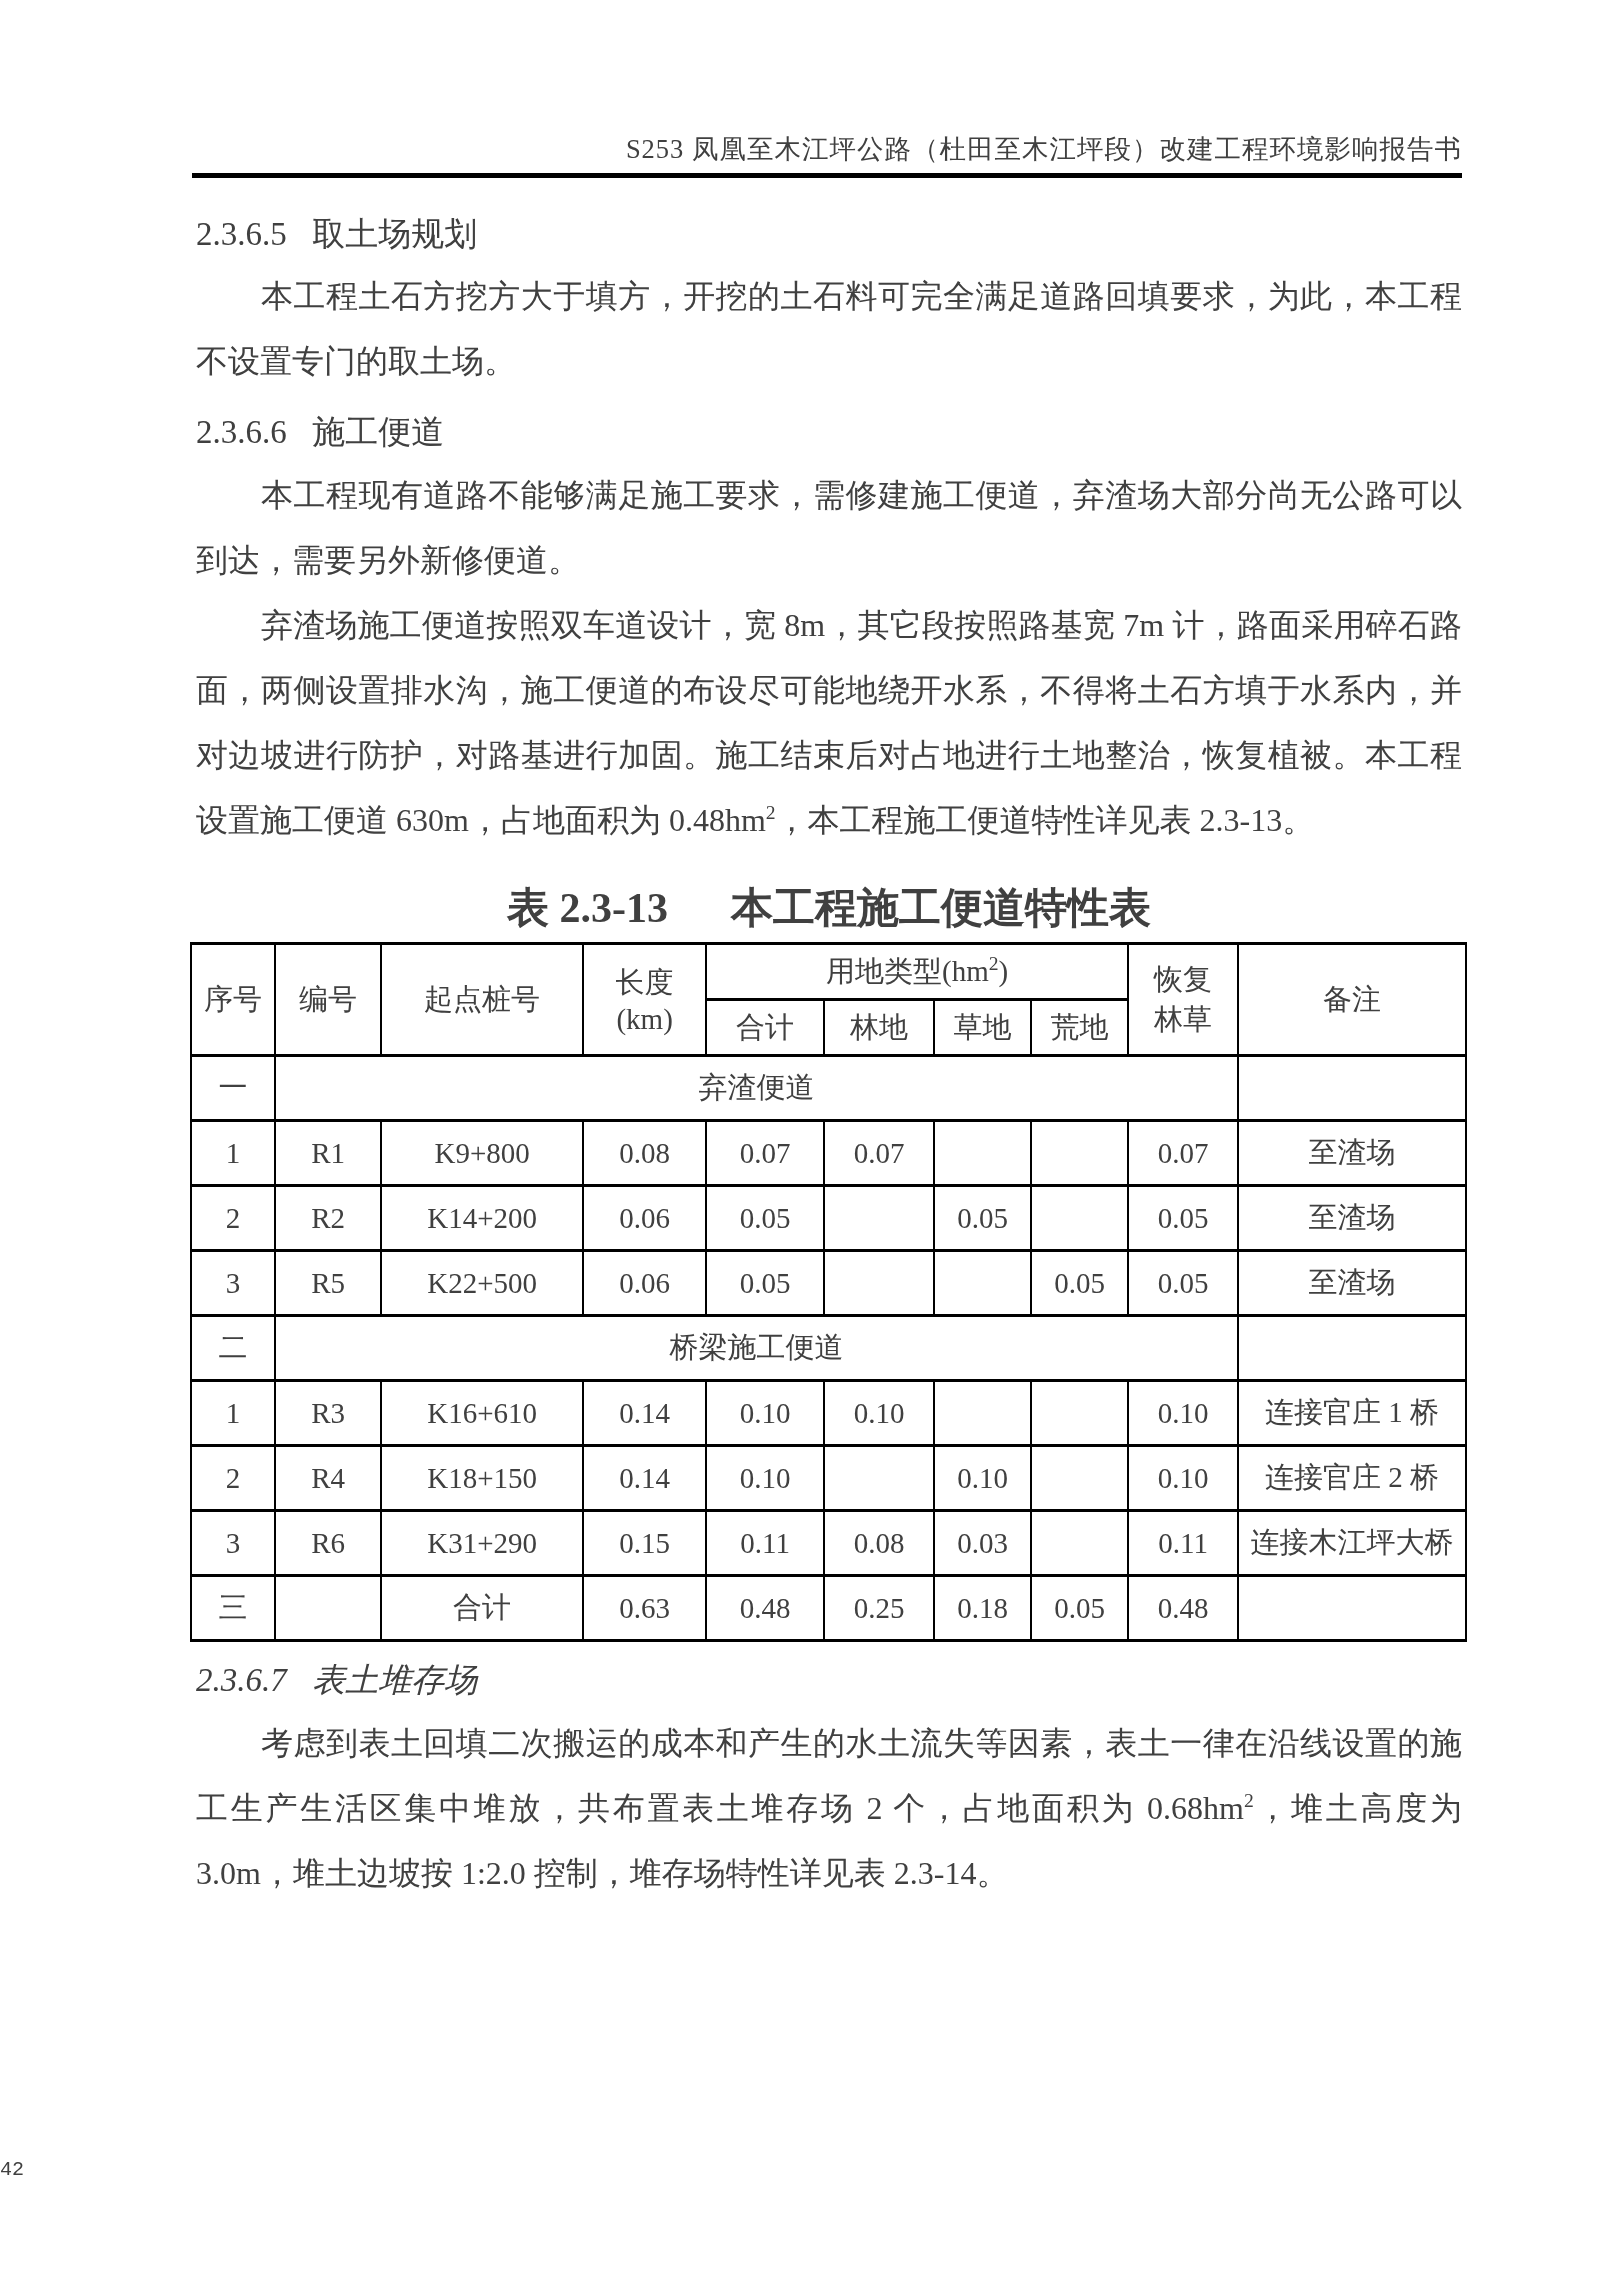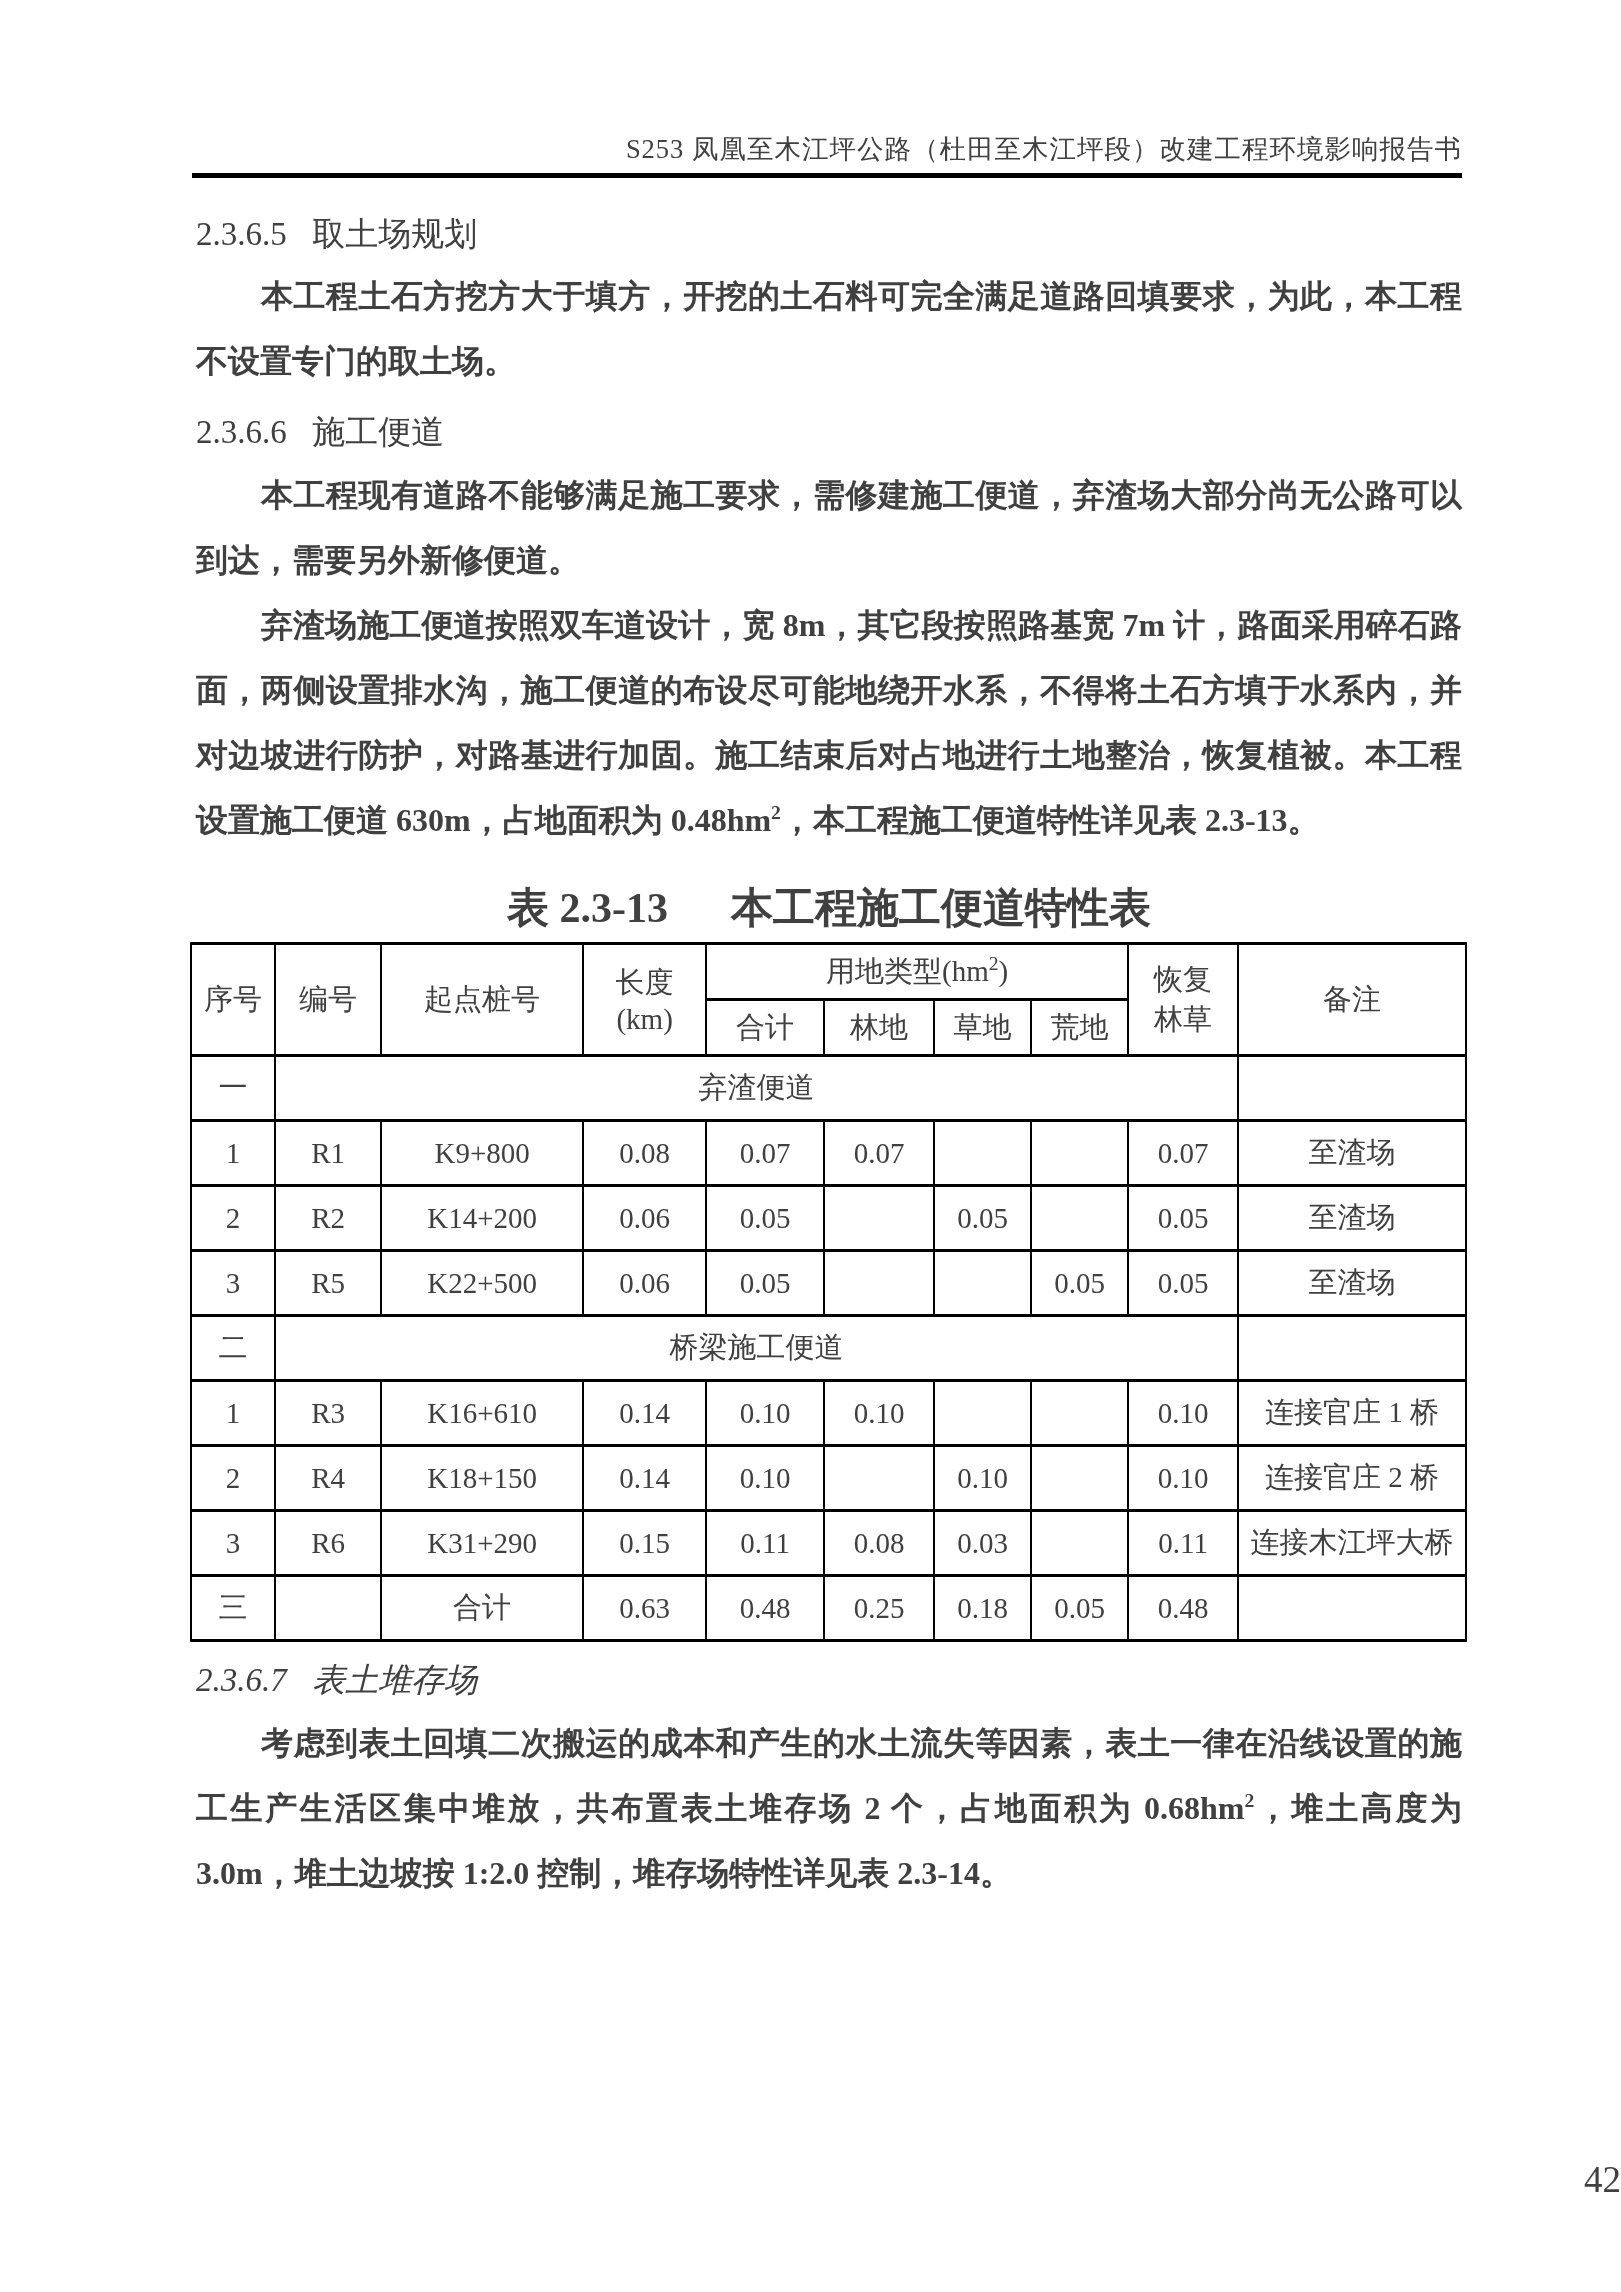--- a/index.html
+++ b/index.html
@@ -49,21 +49,20 @@
     display: inline-block;
     margin-right: 25.5px;
     text-align: center;
   }
   .para {
     font-size: 32px;
     line-height: 65px;
     text-indent: 65px;
     text-align: justify;
     margin: 0;
-    font-weight: bold;
   }
   .para sup, .feature-table sup, .table-caption sup {
     font-size: 19.6px;
     line-height: 0;
   }
   .table-caption {
     margin: 27.4px 0 5.9px 0;
     text-align: center;
     font-size: 42px;
     font-weight: bold;
@@ -92,22 +91,23 @@
     white-space: nowrap;
   }
   .feature-table tr.hdr-row td {
     height: 53px;
   }
   .page-number {
     position: absolute;
     top: 2158px;
     left: 0;
     width: 100%;
-    text-align: right;
-    font-size: 37px;
+    text-align: left;
+    font-size: 20px;
+    font-family: Liberation Mono, monospace;
   }
 </style>
 </head>
 <body>
 
 <div class="page">
 
   <div class="running-header">S253 凤凰至木江坪公路（杜田至木江坪段）改建工程环境影响报告书</div>
   <div class="header-rule"></div>
 

